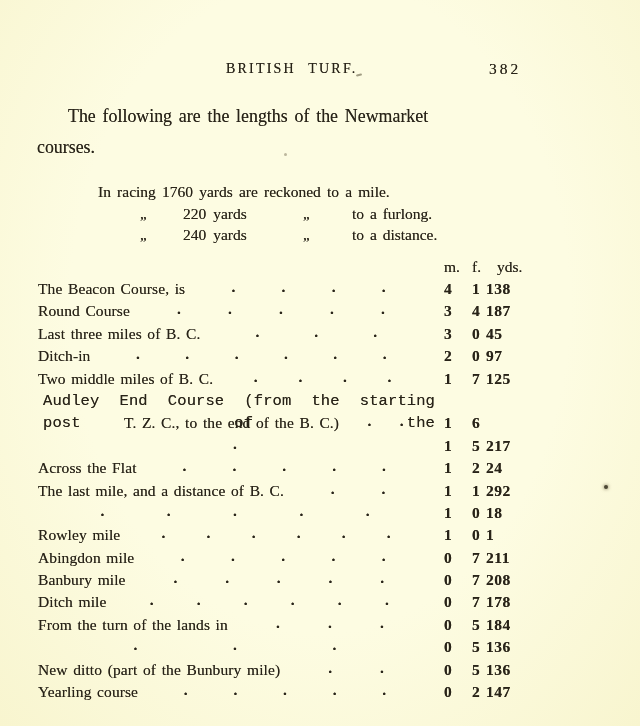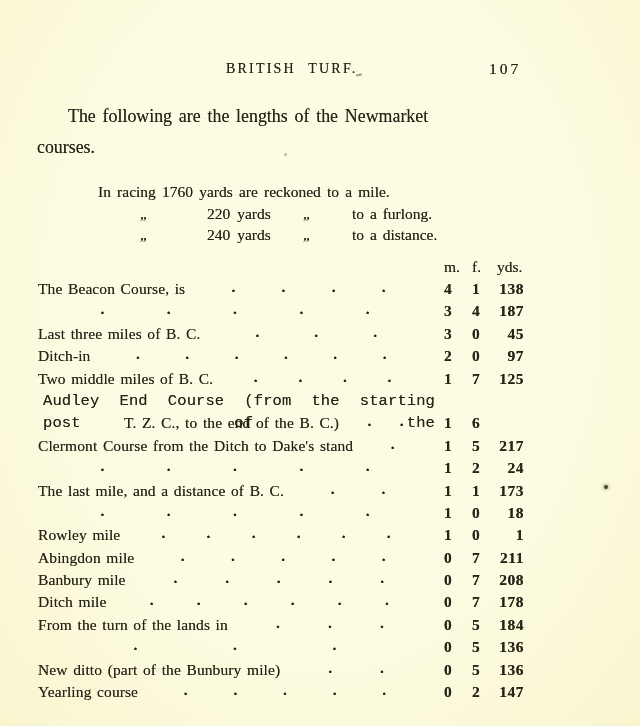--- a/index.html
+++ b/index.html
@@ -19,52 +19,52 @@
   
   .lead { position:absolute; left:37px; top:100px; font-size:19px; line-height:31px; transform:scaleX(0.94); transform-origin:0 0; white-space:nowrap; }
   .lead .l1 { display:block; padding-left:33px; word-spacing:2.5px; }
   .lead .l2 { display:block; }
   
   .reckon { position:absolute; left:0; top:183px; width:640px; height:66px; font-size:15.5px;padding-left:24px; }
   .rk1 { position:absolute; left:98px; top:0; word-spacing:2.3px; white-space:nowrap; }
   .rk-row { position:absolute; left:0; width:640px; height:20px; }
   .rk2 { top:22px; } .rk3 { top:43px; }
   .rk-d1  { position:absolute; left:140px; letter-spacing:-1px; }
-  .rk-amt { position:absolute; left:183px; word-spacing:3px;margin-left:24px; }
+  .rk-amt { position:absolute; left:183px; word-spacing:3px; }
   .rk-d2  { position:absolute; left:303px; letter-spacing:-1px; }
   .rk-unit{ position:absolute; left:352px; word-spacing:2px; }
   
   .colhead { position:absolute; top:258px; left:0; width:640px; font-size:15.5px; }
   .ch-m { position:absolute; left:444px; } .ch-f { position:absolute; left:472px; } .ch-y { position:absolute; left:497px;text-align:center; }
   
   .table { position:absolute; left:0; top:278px; width:640px; }
   .row { position:relative; height:22.4px; font-size:15.5px; line-height:22.4px; }
   .lbl-wrap { position:absolute; left:38px; right:208px; top:0; bottom:0; display:flex; }
   .lbl { white-space:nowrap; letter-spacing:0.1px; word-spacing:1.6px; }
   .dots { flex:1; display:flex; justify-content:space-evenly; align-items:center; }
   .ldot { font-weight:bold; line-height:22.4px; transform:translateY(-2px); }
   .c-m { position:absolute; left:438px; width:20px; text-align:center; font-weight:bold; letter-spacing:0.3px; }
   .c-f { position:absolute; left:466px; width:20px; text-align:center; font-weight:bold; letter-spacing:0.3px; }
-  .c-y { position:absolute; left:486px; width:38px; text-align:right;  font-weight:bold; letter-spacing:0.5px; }
+  .c-y { position:absolute; left:486px; width:38px;  font-weight:bold; letter-spacing:0.5px; }
   .r-long .lbl-wrap { left:43px; right:205px;font-family:Liberation Mono, monospace; }
   .r-long .lbl { flex:1; white-space:normal; text-align:justify; text-align-last:justify; word-spacing:2px; }
   .r-indent .lbl-wrap { left:92px;margin-left:32px; }
   
   .speck-dark  { position:absolute; left:604px; top:485px; width:4px; height:4px; background:#4c4735; border-radius:50%; box-shadow:0 0 3px 1px rgba(140,132,100,0.55); }
   .speck-faint { position:absolute; left:284px; top:153px; width:3px; height:3px; background:#bcb79d; border-radius:50%; }
 </style>
 </head>
 <body>
 
 <div class="page">
 
   <div class="running-head">
     <span class="running-title">BRITISH TURF.</span>
     <span class="ink-dash"></span>
-    <span class="page-number">107</span>
+    <span class="page-number">382</span>
   </div>
 
   <div class="lead">
     <span class="l1">The following are the lengths of  the Newmarket</span>
     <span class="l2">courses.</span>
   </div>
 
   <div class="reckon">
     <span class="rk1">In racing 1760 yards are reckoned to a mile.</span>
     <div class="rk-row rk2">
@@ -98,20 +98,21 @@
             <span class="ldot">.</span>
             <span class="ldot">.</span>
           </span>
         </div>
       <span class="c-m">4</span>
         <span class="c-f">1</span>
         <span class="c-y">138</span>
     </div>
     <div class="row">
       <div class="lbl-wrap">
+          <span class="lbl">Round Course</span>
           <span class="dots">
             <span class="ldot">.</span>
             <span class="ldot">.</span>
             <span class="ldot">.</span>
             <span class="ldot">.</span>
             <span class="ldot">.</span>
           </span>
         </div>
       <span class="c-m">3</span>
         <span class="c-f">4</span>
@@ -172,31 +173,31 @@
             <span class="ldot">.</span>
             <span class="ldot">.</span>
           </span>
         </div>
       <span class="c-m">1</span>
         <span class="c-f">6</span>
         <span class="c-y"></span>
     </div>
     <div class="row">
       <div class="lbl-wrap">
-          <span class="lbl">Clermont  Course from the Ditch to Dake's stand</span>
           <span class="dots">
             <span class="ldot">.</span>
           </span>
         </div>
       <span class="c-m">1</span>
         <span class="c-f">5</span>
         <span class="c-y">217</span>
     </div>
     <div class="row">
       <div class="lbl-wrap">
+          <span class="lbl">Across the Flat</span>
           <span class="dots">
             <span class="ldot">.</span>
             <span class="ldot">.</span>
             <span class="ldot">.</span>
             <span class="ldot">.</span>
             <span class="ldot">.</span>
           </span>
         </div>
       <span class="c-m">1</span>
         <span class="c-f">2</span>
@@ -205,21 +206,21 @@
     <div class="row">
       <div class="lbl-wrap">
           <span class="lbl">The last mile, and a distance of B. C.</span>
           <span class="dots">
             <span class="ldot">.</span>
             <span class="ldot">.</span>
           </span>
         </div>
       <span class="c-m">1</span>
         <span class="c-f">1</span>
-        <span class="c-y">173</span>
+        <span class="c-y">292</span>
     </div>
     <div class="row">
       <div class="lbl-wrap">
           <span class="dots">
             <span class="ldot">.</span>
             <span class="ldot">.</span>
             <span class="ldot">.</span>
             <span class="ldot">.</span>
             <span class="ldot">.</span>
           </span>

